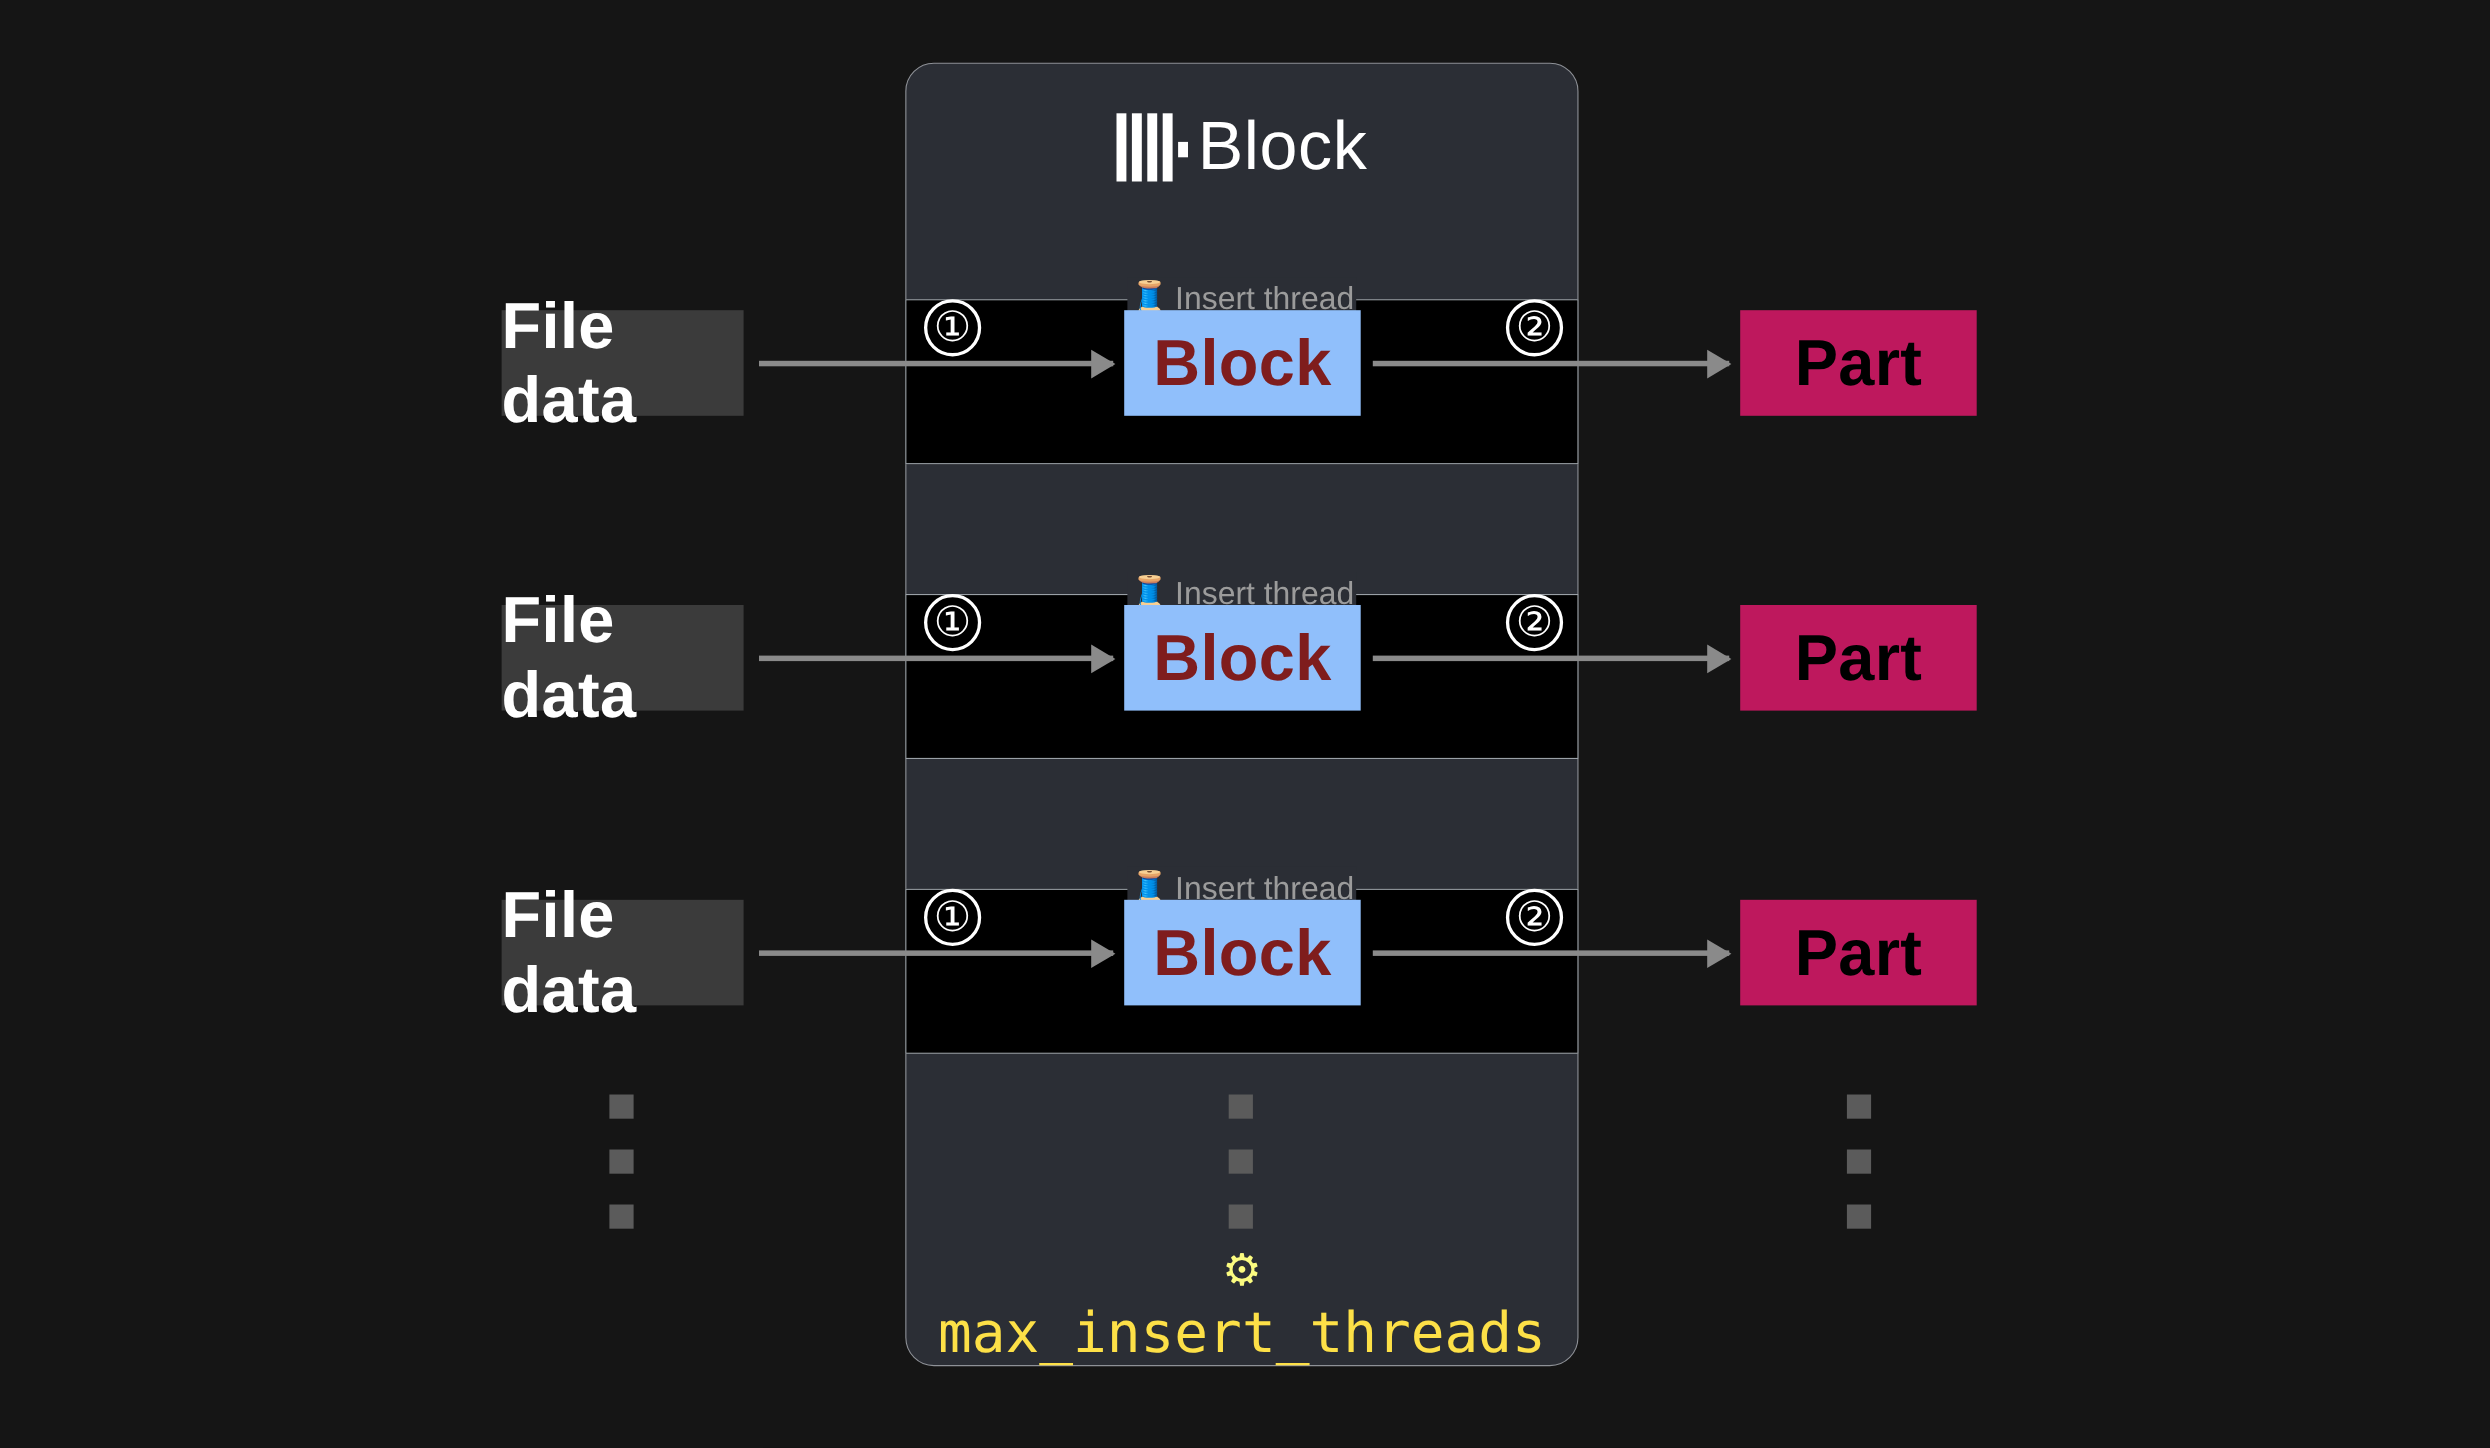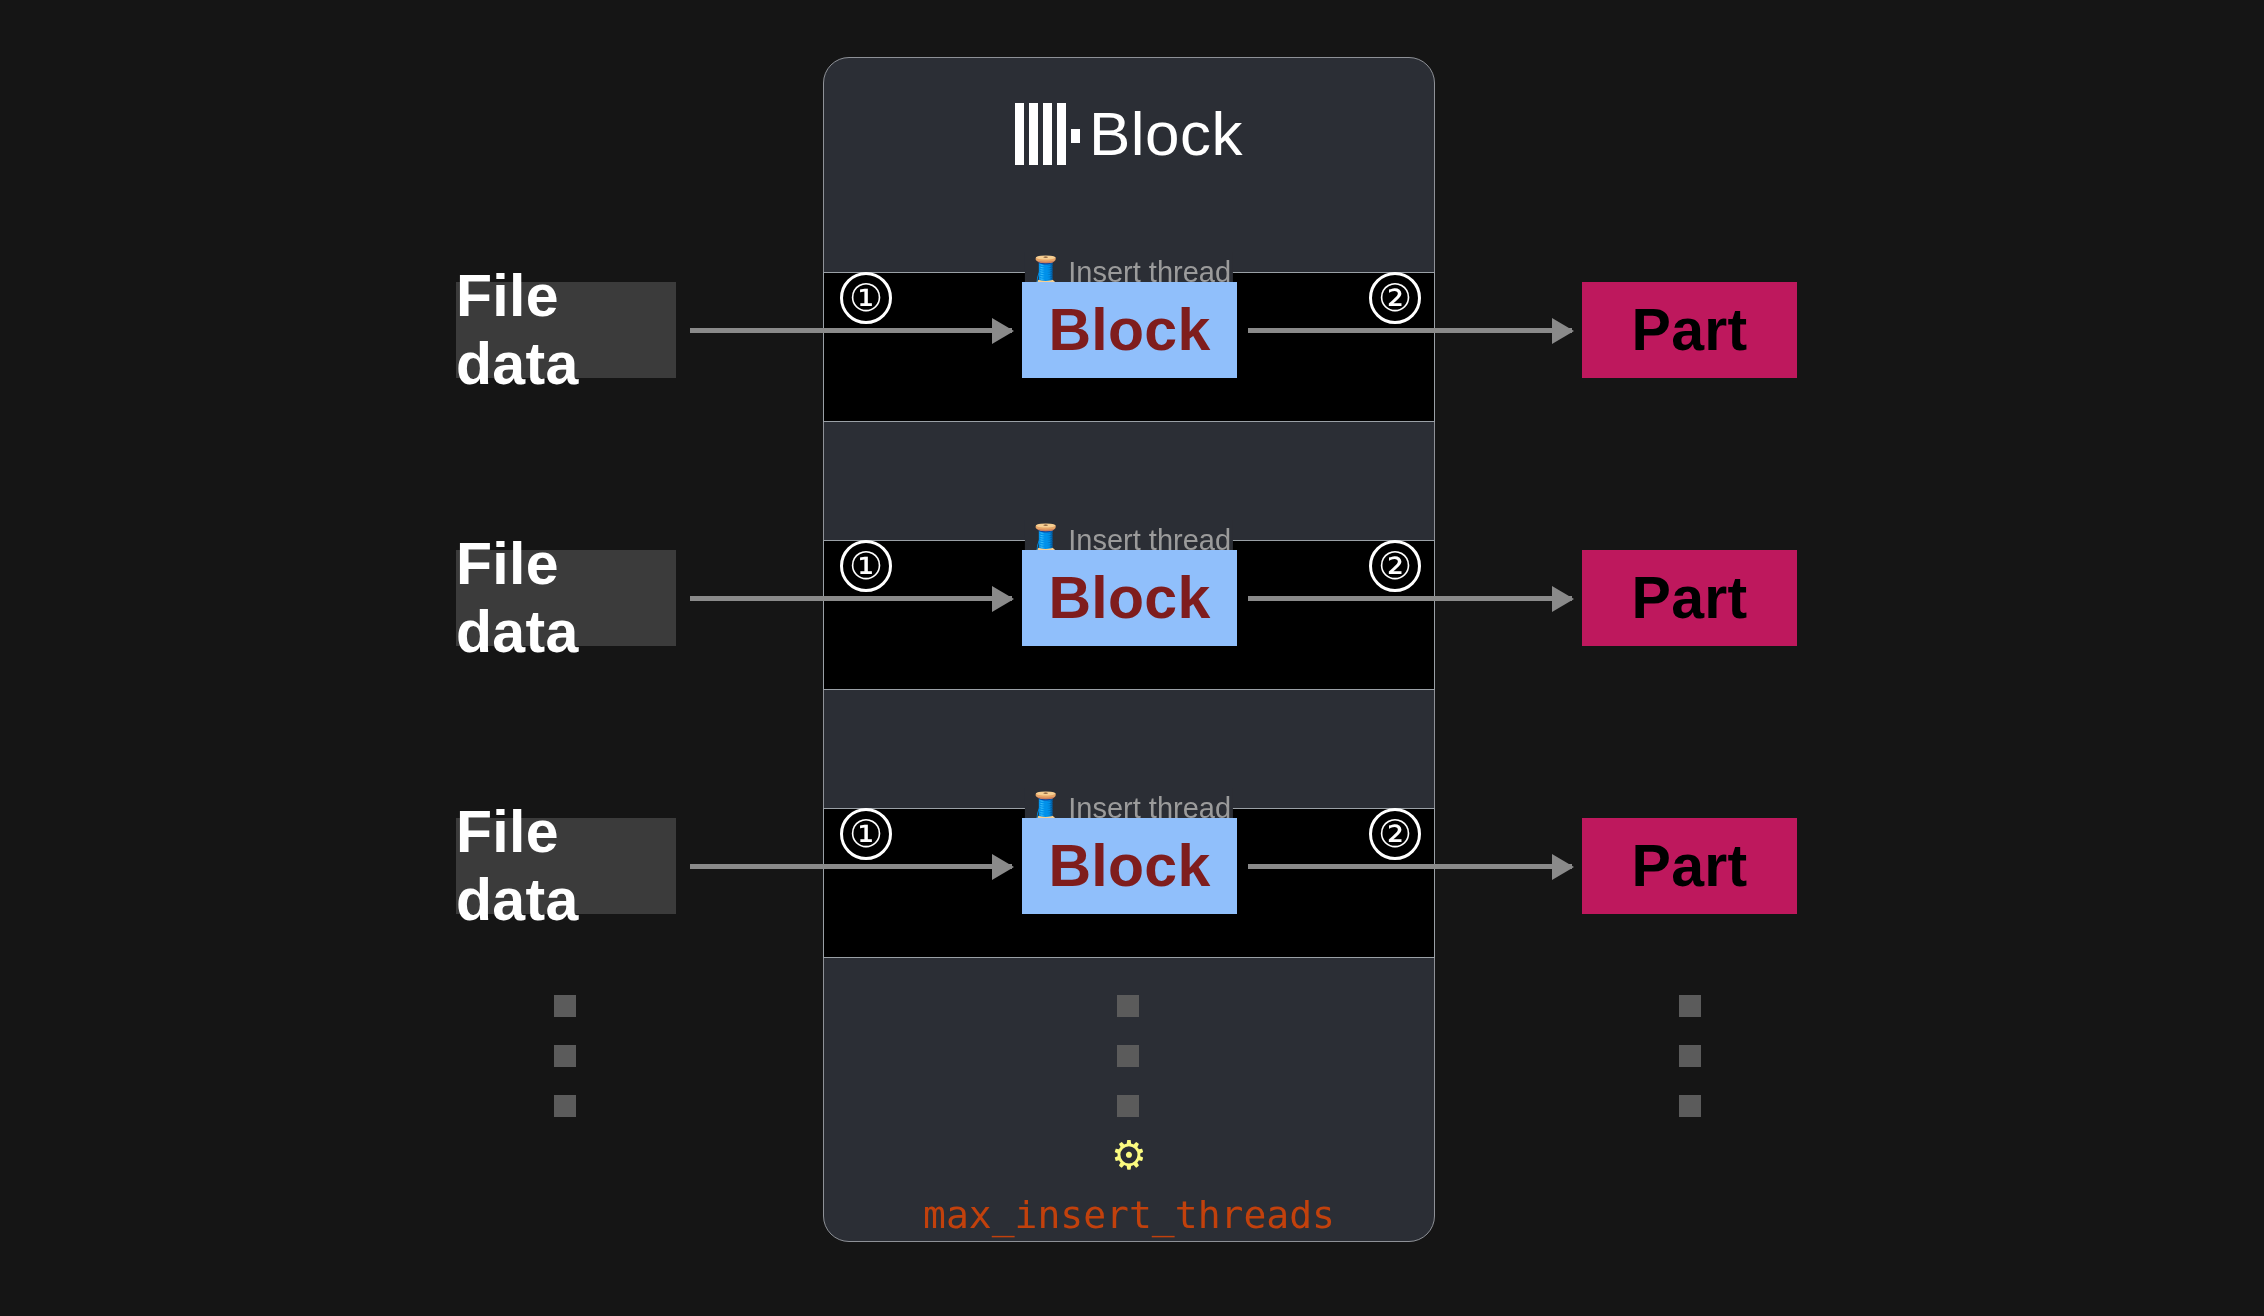--- a/index.html
+++ b/index.html
@@ -77,23 +77,23 @@
   
   .dots{ position:absolute; display:flex; flex-direction:column; gap:28px; }
   .dots span{ width:22px; height:22px; background:#5b5b5b; display:block; }
 
   
   .gear-icon{
     position:absolute; color:#fbfb80; font-size:40px; line-height:1;
     text-align:center; width:60px;
   }
   .setting-name{
-    position:absolute; color:#c2410c;
+    position:absolute; color:#fde047;
     font-family:"DejaVu Sans Mono", monospace;
-    font-size:38px; white-space:nowrap; text-align:center;margin-top:10px;
+    font-size:51px; white-space:nowrap; text-align:center;
   }
 </style>
 </head>
 <body>
 
 <div id="stage">
 
   <div class="server-panel">
     <div class="server-title">
       <span class="ch-logo">

